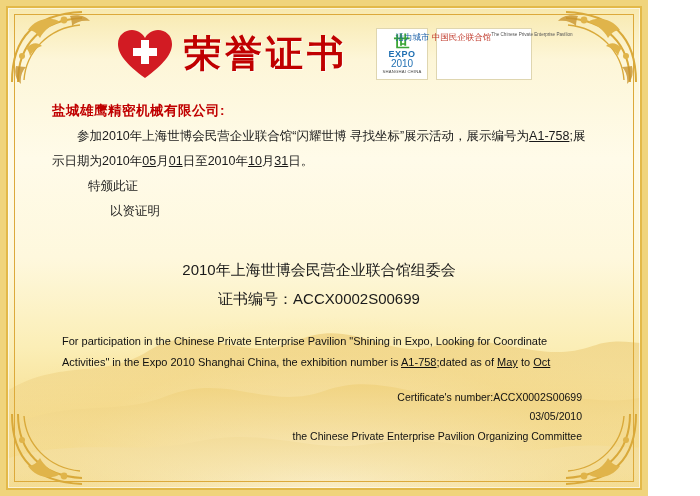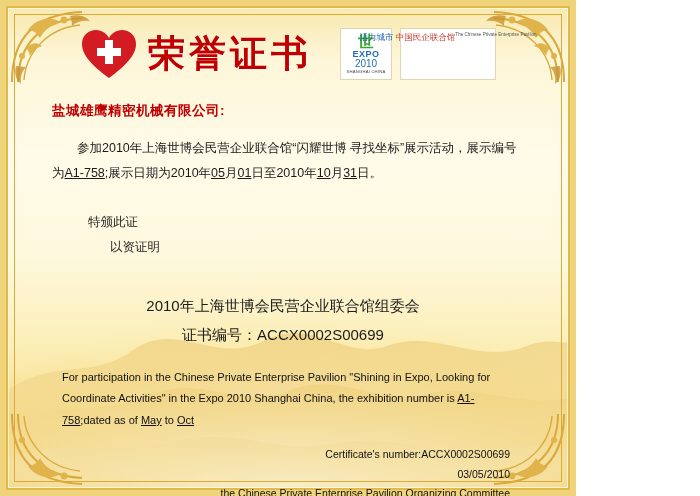--- a/index.html
+++ b/index.html
@@ -5,21 +5,21 @@
   html, body {
     margin: 0;
     padding: 0;
     background: #ffffff;
   }
   body {
     font-family: "Liberation Sans", sans-serif;
   }
   .certificate {
     position: relative;
-    width: 576px;
+    width: 648px;
     height: 496px;
     overflow: hidden;
     background:
       radial-gradient(ellipse 420px 220px at 50% 100%, rgba(255,255,255,0.75) 0%, rgba(255,255,255,0.0) 65%),
       radial-gradient(ellipse 520px 200px at 50% 92%, rgba(250,214,120,0.55) 0%, rgba(250,214,120,0) 70%),
       linear-gradient(to bottom, #f7e7a8 0%, #fdf6d8 12%, #fffbe9 32%, #fef8dd 52%, #fbeeb6 70%, #f6dd8e 85%, #f0cf6d 100%);
   }
   
   .mountains {
     position: absolute;
@@ -166,29 +166,28 @@
     padding: 0 22px;
     font-family: "Liberation Sans", sans-serif;
   }
   .company {
     color: #c00000;
     font-size: 13.5px;
     font-weight: bold;
     letter-spacing: 0.5px;
   }
   .cn-para {
-    margin-top: 16px;
+    margin-top: 4px;
     font-size: 12.5px;
     color: #1a1a1a;
     line-height: 2.0;
     text-indent: 2em;
   }
   .cn-para .u { text-decoration: underline; }
   .cn-closing {
-    margin-top: 24px;
     font-size: 12.5px;
     color: #1a1a1a;
     line-height: 2.0;
     padding-left: 36px;
   }
   .cn-closing .indent { padding-left: 22px; display: block; }
 
   .cn-signature {
     margin-top: 32px;
     text-align: center;

